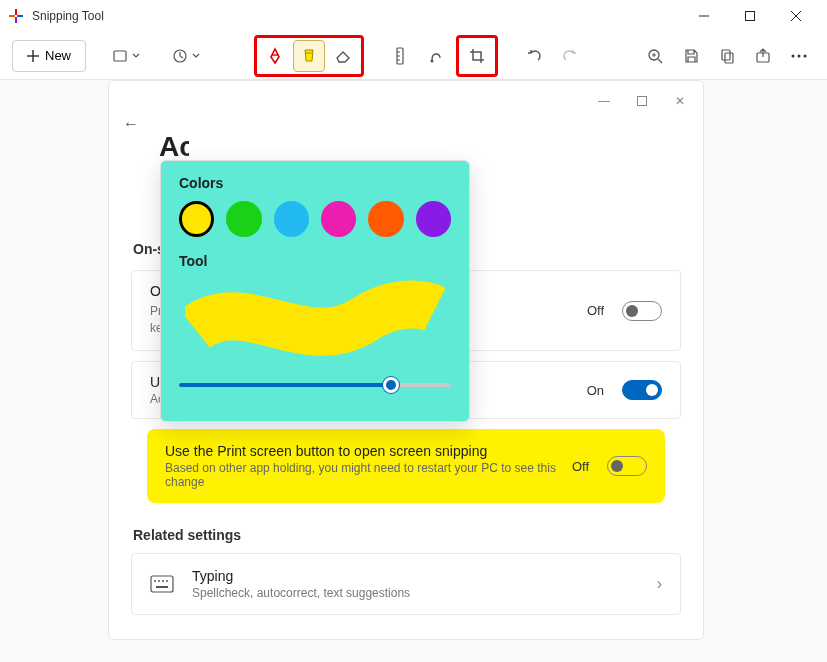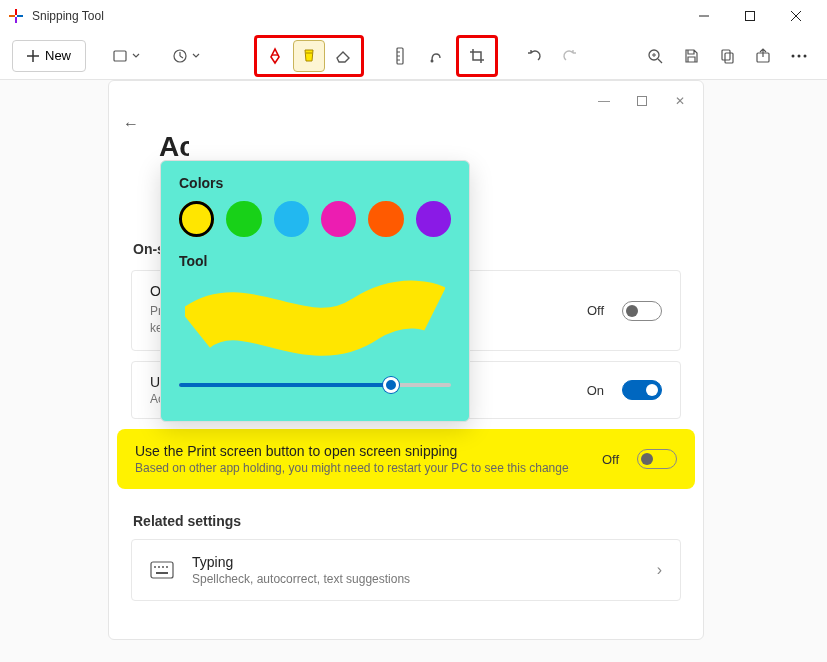--- a/index.html
+++ b/index.html
@@ -26,21 +26,21 @@
 .setting-row { border: 1px solid #e8e8e8; border-radius: 4px; margin: 10px 22px; padding: 12px 18px; display: flex; align-items: center; justify-content: space-between; gap: 12px; }
 .setting-left { flex: 1; min-width: 0; }
 .setting-title { font-size: 14px; color: #222; }
 .setting-sub { font-size: 12px; color: #777; margin-top: 2px; }
 .toggle-label { font-size: 13px; color: #333; margin-right: 6px; }
 .toggle { width: 40px; height: 20px; border-radius: 10px; position: relative; cursor: pointer; }
 .toggle.off { background: #fff; border: 1px solid #888; }
 .toggle.off::after { content: ''; width: 12px; height: 12px; background: #666; border-radius: 50%; position: absolute; left: 3px; top: 3px; }
 .toggle.on { background: #0067c0; border: 1px solid #0067c0; }
 .toggle.on::after { content: ''; width: 12px; height: 12px; background: #fff; border-radius: 50%; position: absolute; right: 3px; top: 3px; }
-.highlighted-row { background: #fff200; border-radius: 8px; margin: 10px 8px; padding: 14px 18px; display: flex; align-items: center; justify-content: space-between; gap: 12px; }
+.highlighted-row { background: #fff200; border-radius: 8px; margin: 10px 38px; padding: 14px 18px; display: flex; align-items: center; justify-content: space-between; gap: 12px; }
 .highlighted-row .setting-sub { color: #666; }
 .highlighted-row .toggle.off { background: transparent; }
 .related-label { font-size: 14px; font-weight: 600; color: #333; padding-left: 24px; margin-top: 24px; }
 .related-row { border: 1px solid #e8e8e8; border-radius: 4px; margin: 10px 22px 24px; padding: 14px 18px; display: flex; align-items: center; gap: 18px; cursor: pointer; justify-content: space-between; }
 .kbd-icon { width: 24px; height: 18px; }
 .chev { margin-left: auto; color: #888; font-size: 16px; }
 
 .popup { position: absolute; left: 160px; top: 80px; width: 310px; background: #5eead4; border: 1px solid #ddd; box-shadow: 0 8px 24px rgba(0,0,0,0.15); border-radius: 6px; padding: 14px 18px 24px; z-index: 100; }
 .popup-label { font-size: 14px; font-weight: 600; color: #222; margin-bottom: 10px; }
 .swatches { display: flex; gap: 12px; margin-bottom: 16px; }

